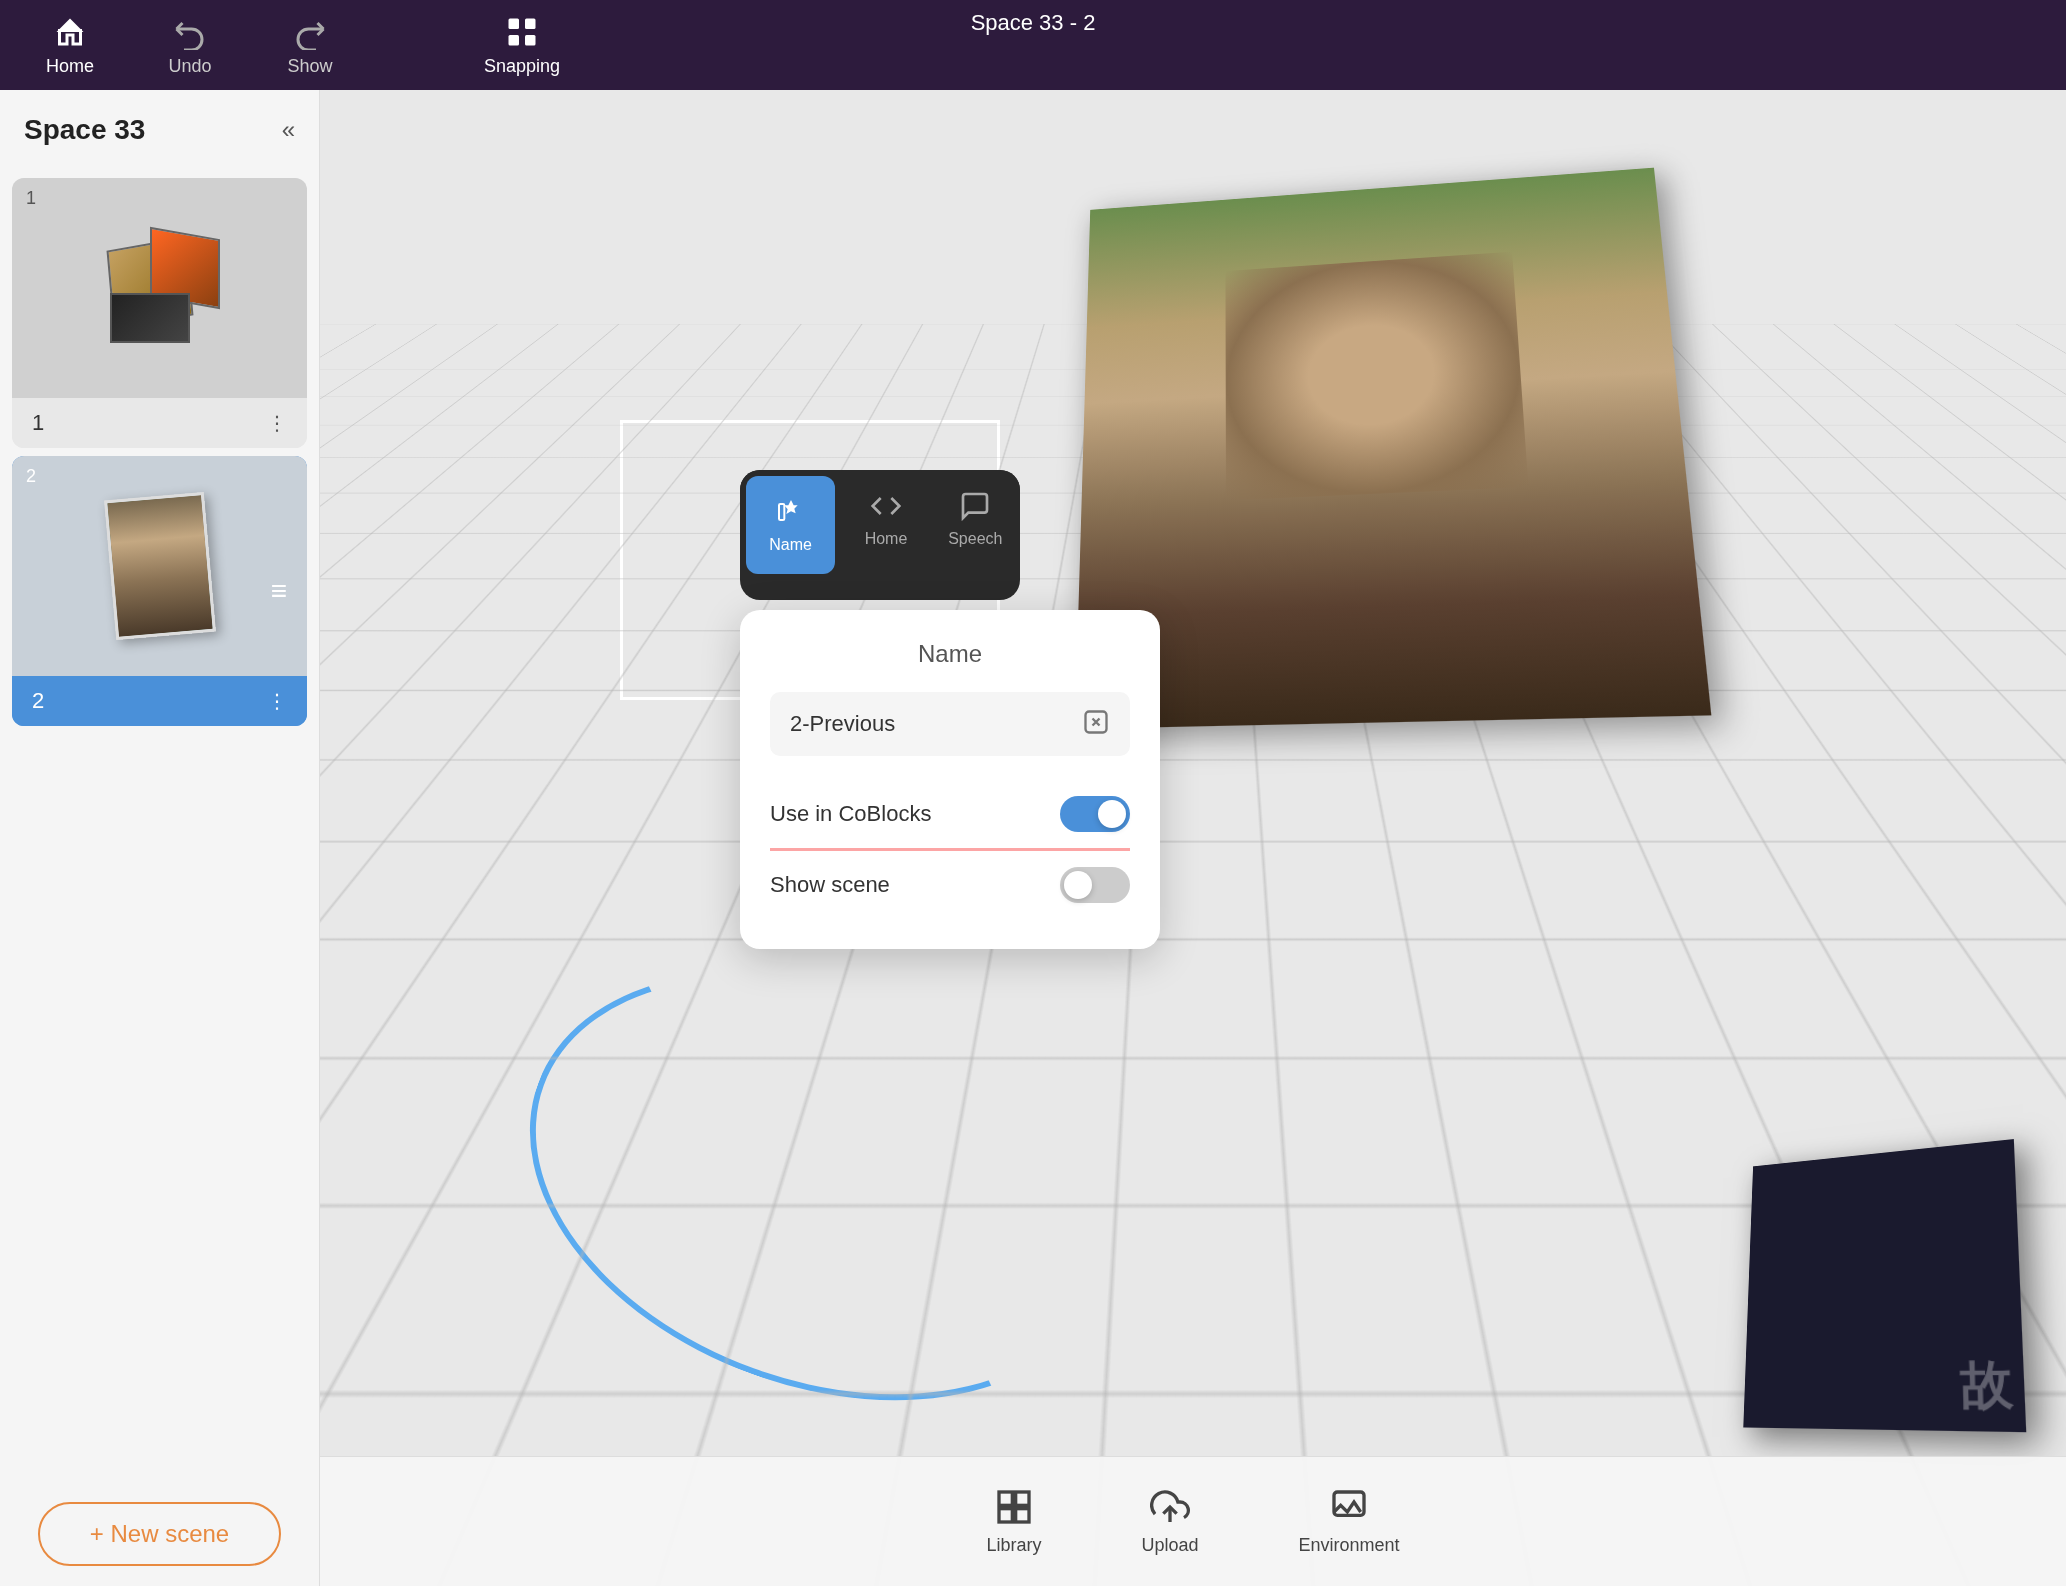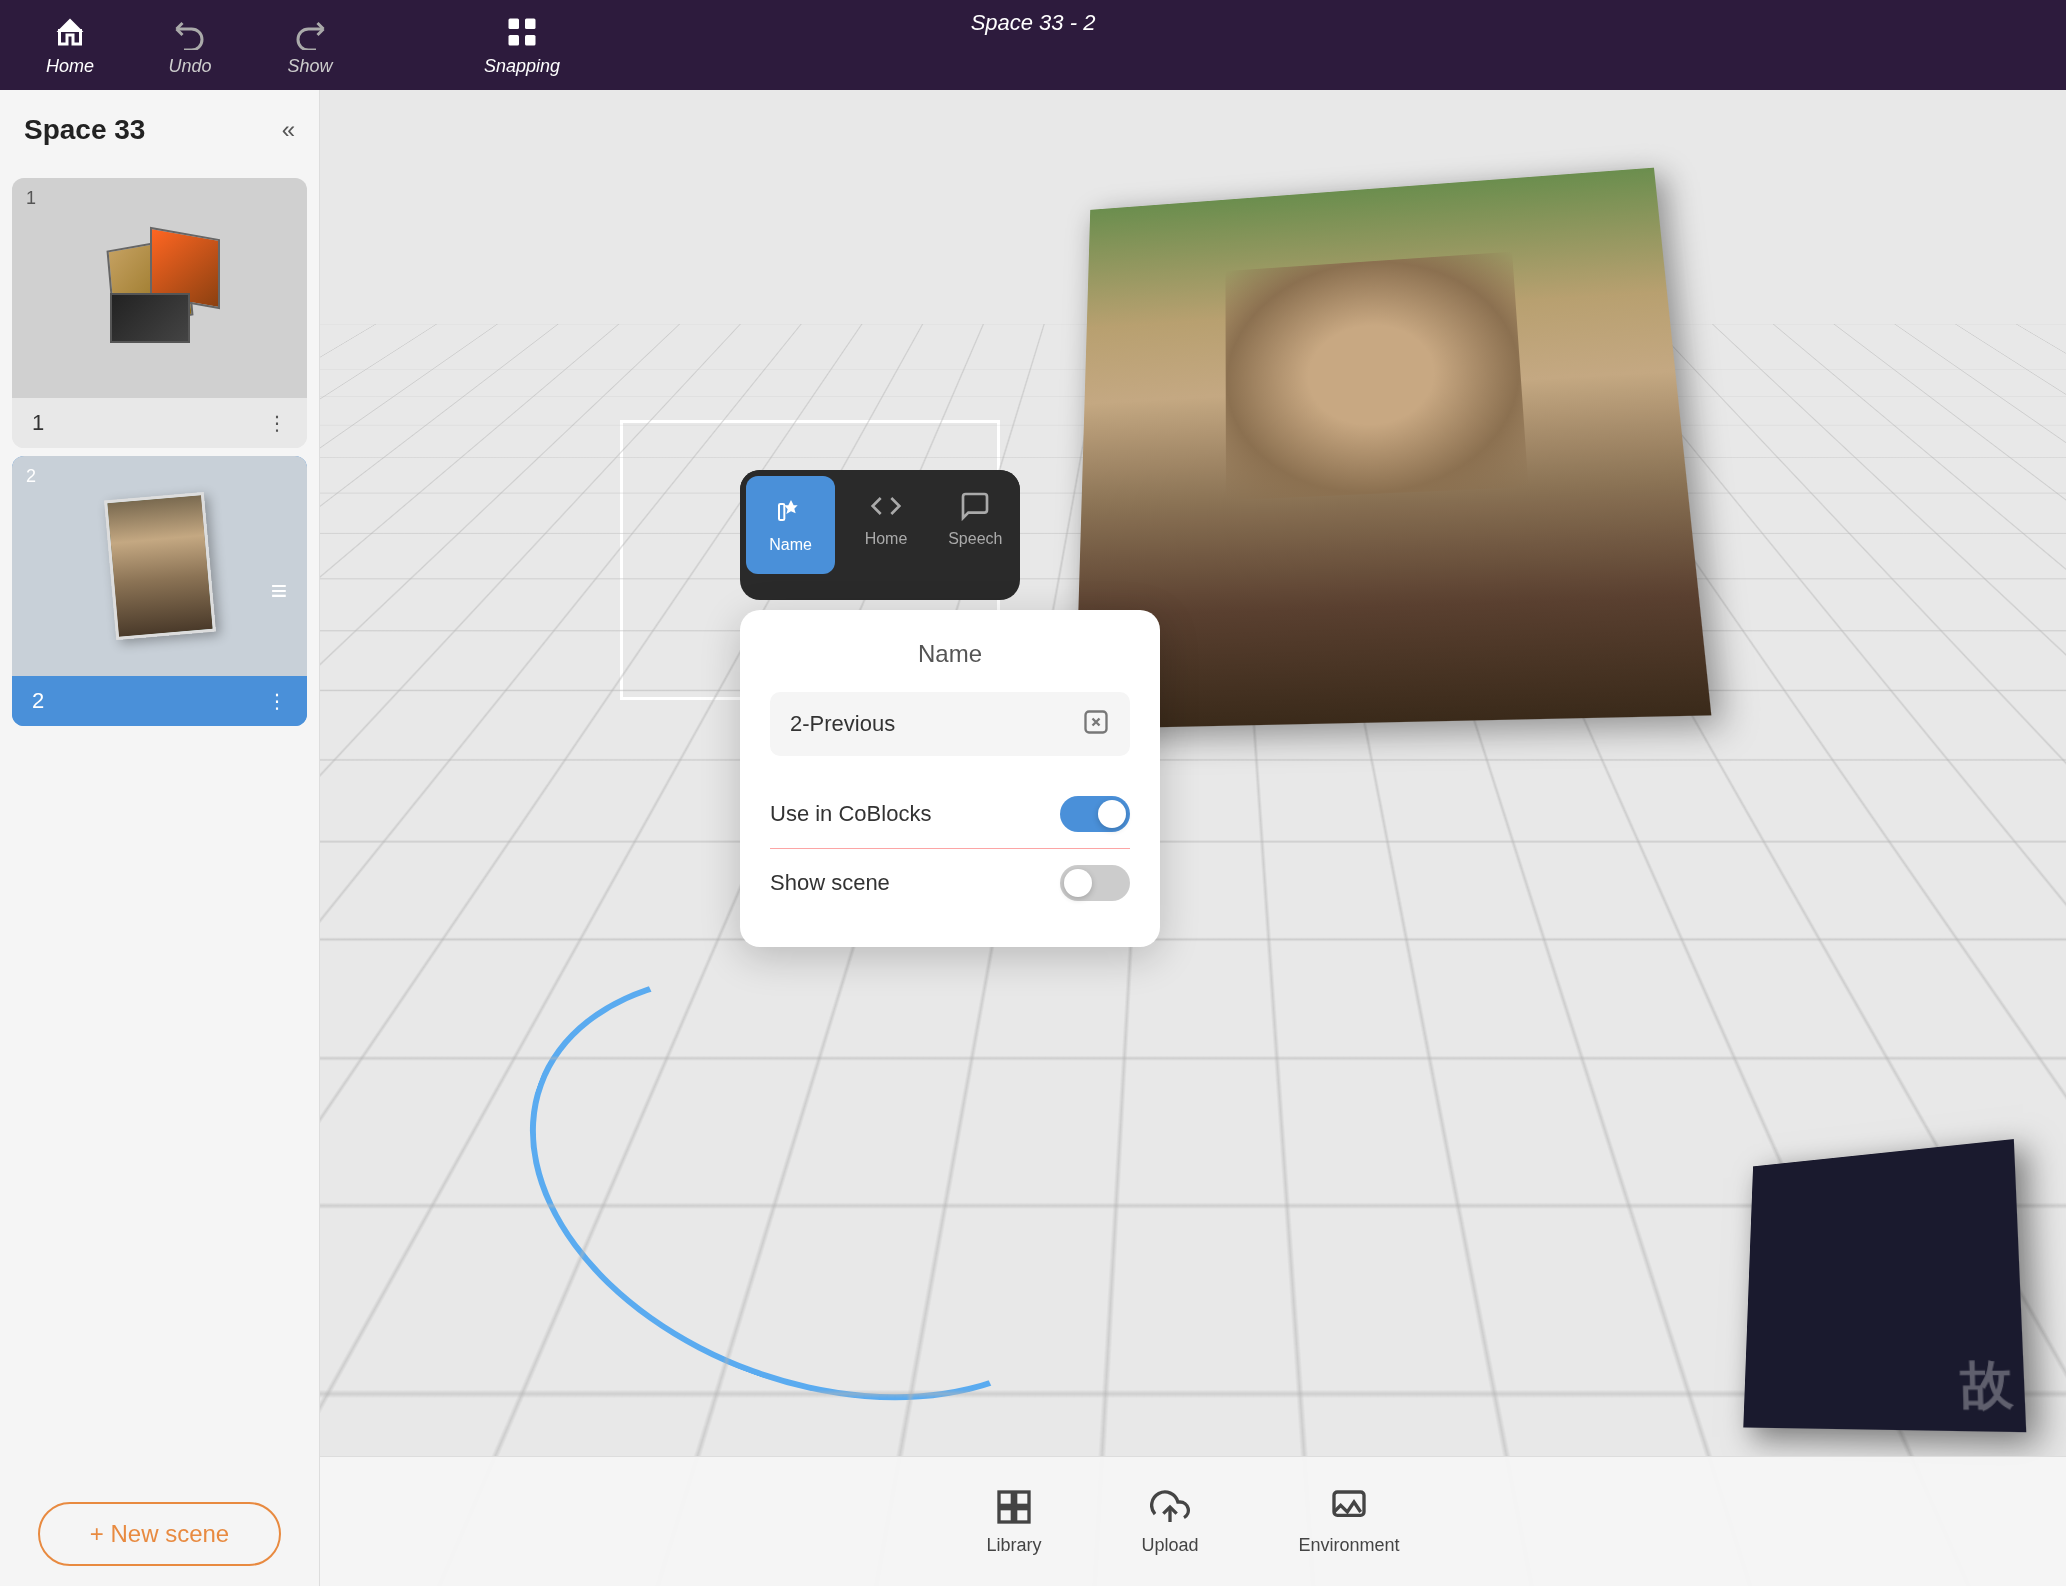--- a/index.html
+++ b/index.html
@@ -2,21 +2,21 @@
 <html><head>
   <meta charset="utf-8">
   <style>
     * { box-sizing: border-box; margin: 0; padding: 0; }
     body { width: 2066px; height: 1586px; overflow: hidden; font-family: -apple-system, BlinkMacSystemFont, 'Segoe UI', sans-serif; background: #e8e8e8; }
 
     
     .toolbar {
       position: absolute; top: 0; left: 0; right: 0; height: 90px;
       background: #2d1b3d;
-      display: flex; align-items: center; padding: 0 40px; gap: 60px; font-style: italic;
+      display: flex; align-items: center; padding: 0 40px; gap: 60px;
     }
     .toolbar-title {
       position: absolute; left: 50%; transform: translateX(-50%);
       color: #fff; font-size: 22px; font-weight: 500; top: 10px;
     }
     .toolbar-item {
       display: flex; flex-direction: column; align-items: center; gap: 6px;
       color: #ccc; cursor: pointer; min-width: 60px;
     }
     .toolbar-item.active { color: #fff; }
@@ -188,21 +188,21 @@
     .name-field {
       display: flex; align-items: center; justify-content: space-between;
       background: #f5f5f5; border-radius: 10px; padding: 16px 20px; margin-bottom: 24px;
     }
     .name-value { font-size: 22px; color: #333; }
     .name-clear { cursor: pointer; color: #777; }
     .name-clear svg { width: 28px; height: 28px; }
 
     .toggle-row {
       display: flex; align-items: center; justify-content: space-between;
-      padding: 16px 0; border-bottom: 1px solid #fca5a5;
+      padding: 16px 0; border-bottom: 3px solid #fca5a5;
     }
     .toggle-row:last-child { border-bottom: none; }
     .toggle-label { font-size: 22px; color: #333; }
     .toggle {
       width: 70px; height: 36px; border-radius: 18px; position: relative; cursor: pointer;
     }
     .toggle.on { background: #4a90d9; }
     .toggle.off { background: #ccc; }
     .toggle-knob {
       position: absolute; top: 4px; width: 28px; height: 28px;

